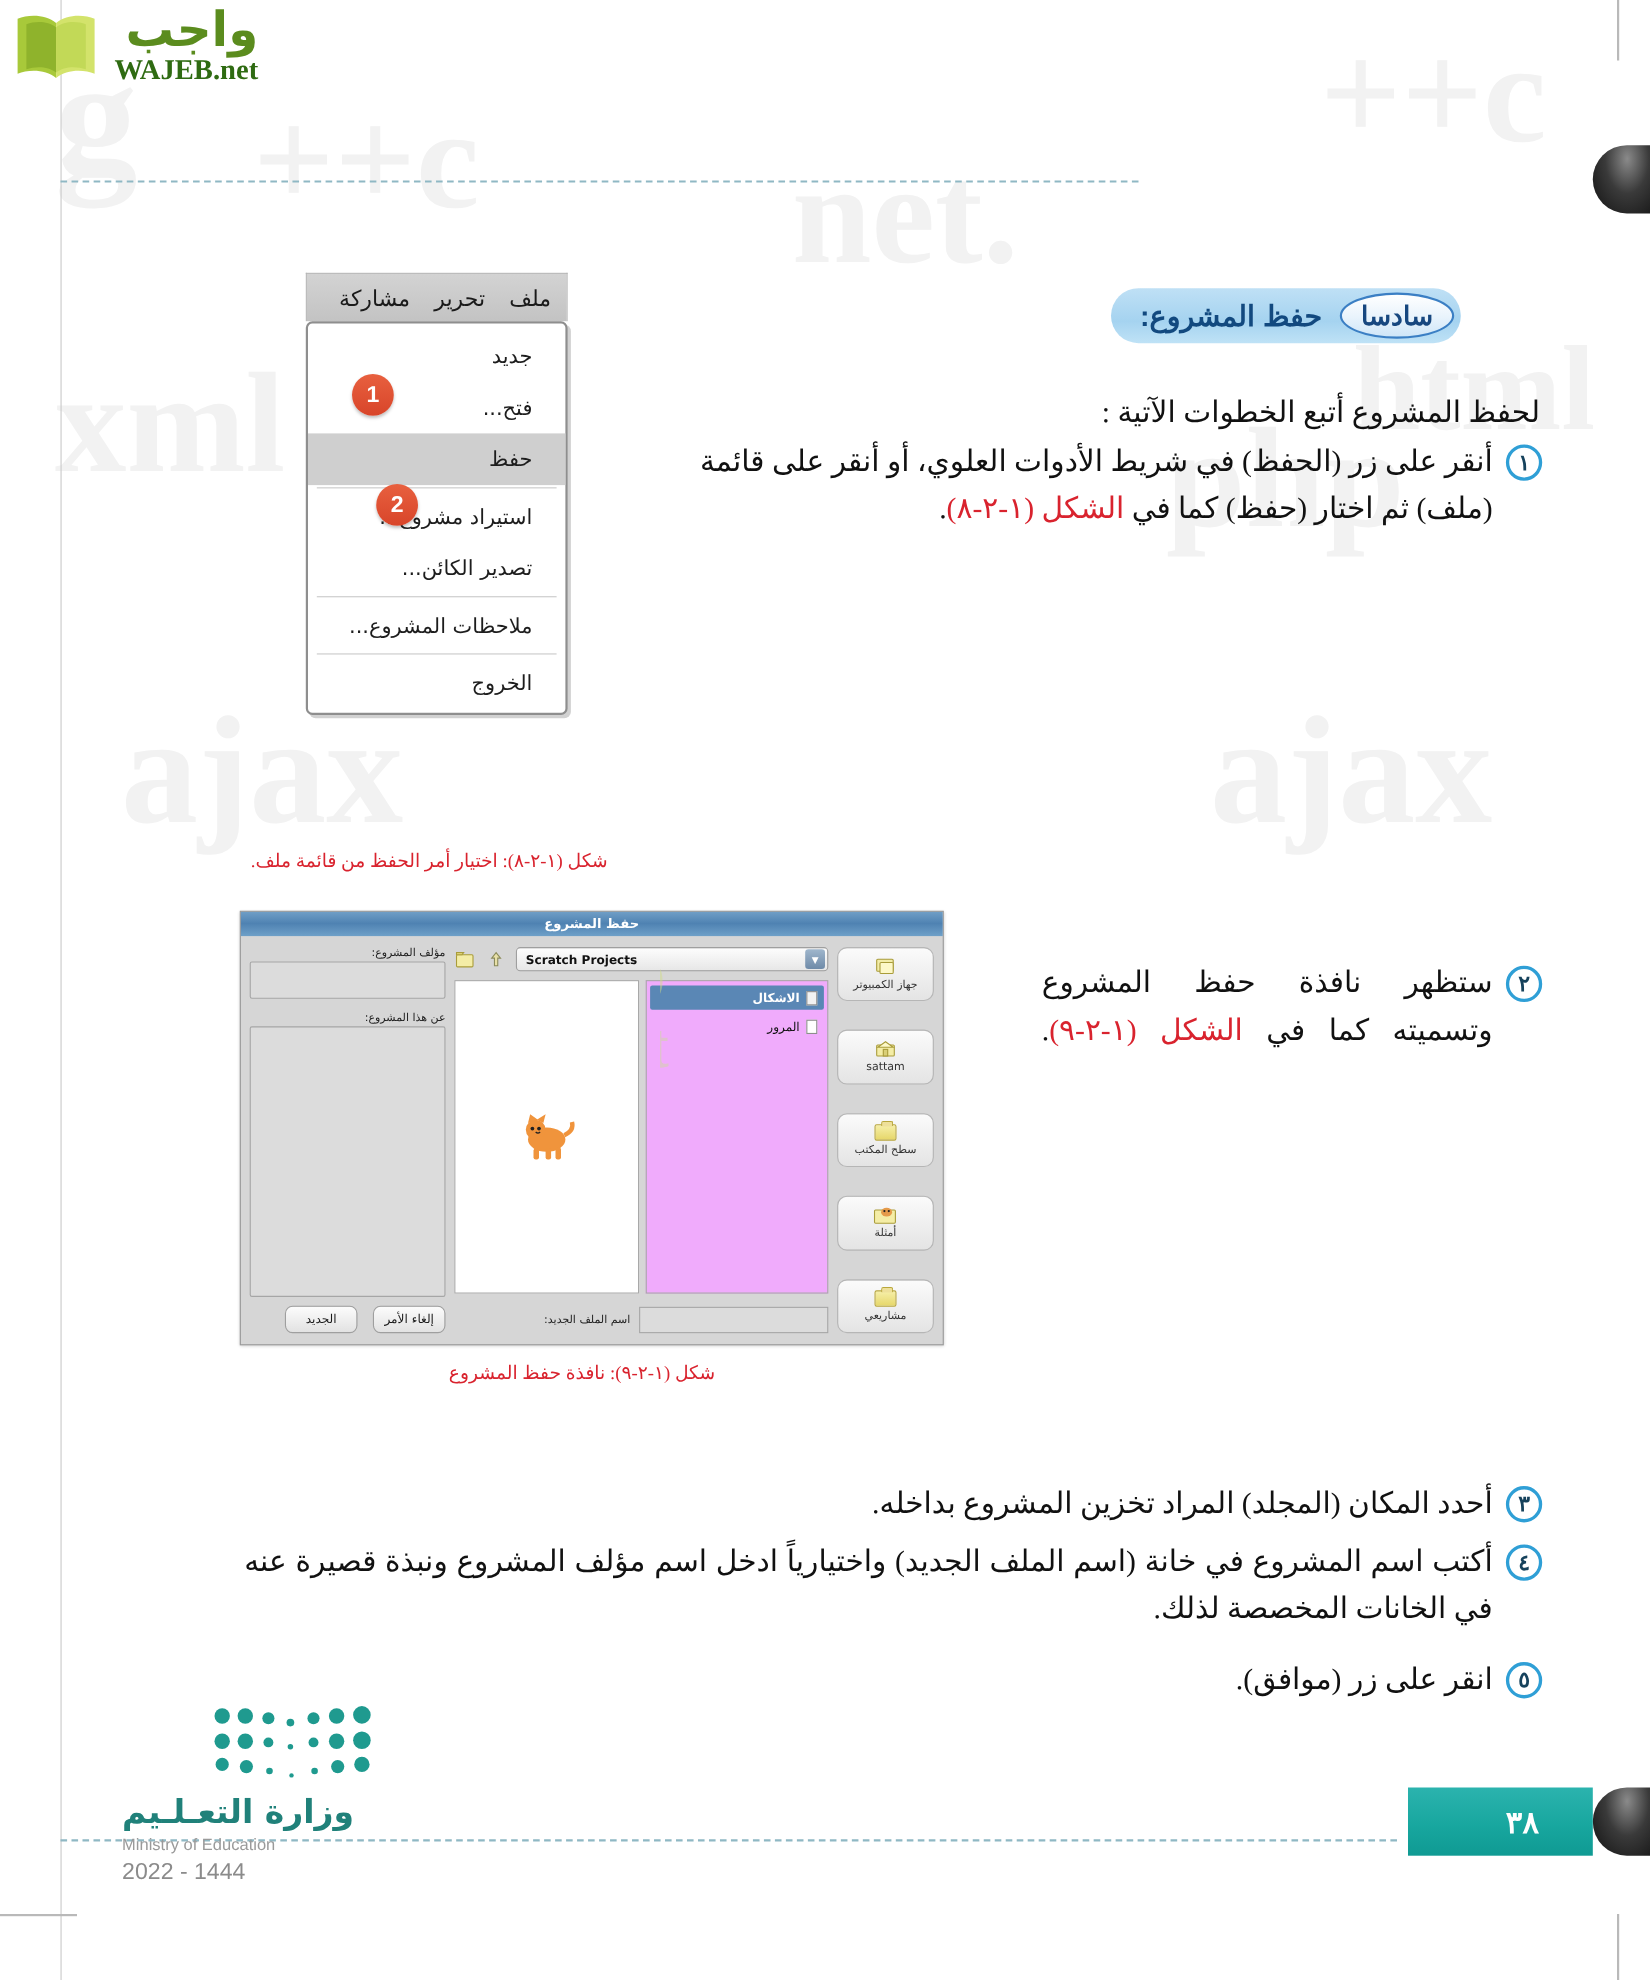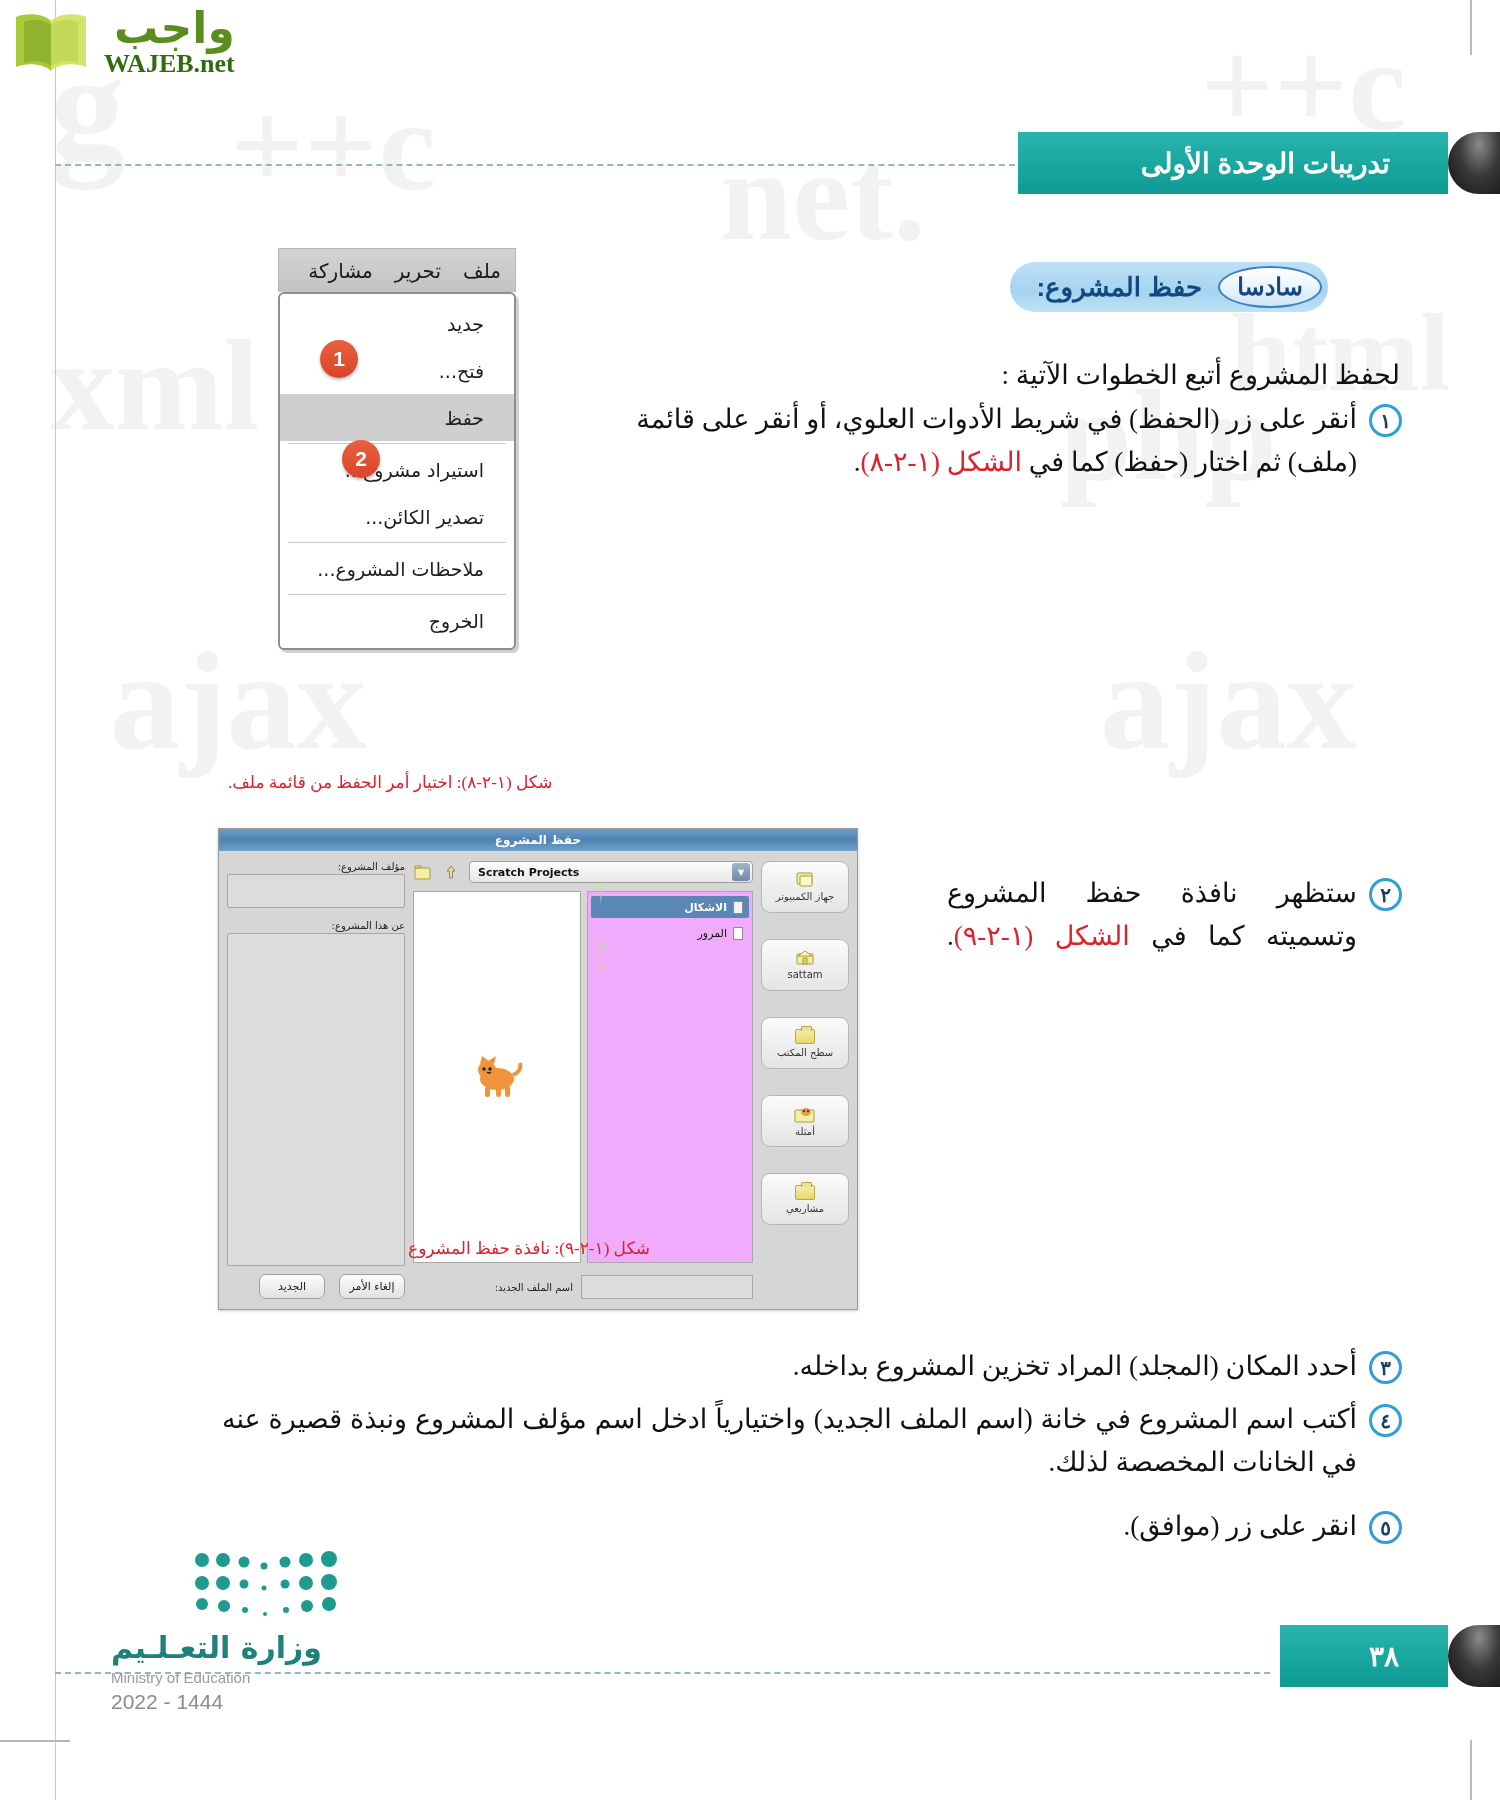--- a/index.html
+++ b/index.html
@@ -177,21 +177,21 @@
     position: absolute; color: #d9232e;
     font-size: 17px; font-family: "Liberation Serif", serif;
     z-index: 3; white-space: nowrap;
   }
   #cap1 { top: 772px; left: 228px; }
   #cap2 { top: 1238px; left: 408px; }
 
   
   .save-dialog {
     position: absolute; top: 828px; left: 218px;
-    width: 640px; height: 482px;
+    width: 640px; height: 395px;
     background: #d6d6d6;
     border: 1px solid #9a9a9a;
     z-index: 3; direction: rtl;
     box-shadow: 0 1px 3px rgba(0,0,0,.2);
   }
   .sd-title {
     height: 22px;
     background: linear-gradient(180deg,#6f9ec6 0%,#4f82b2 48%,#6ea0c8 100%);
     color: #fff; font-size: 12px; font-weight: 700;
     display: flex; align-items: center; justify-content: center;
@@ -363,23 +363,20 @@
     <path d="M43 12 C34 4 18 4 8 8 L8 58 C18 54 34 54 43 62 Z" fill="#a8c93a"></path>
     <path d="M43 12 C52 4 68 4 78 8 L78 58 C68 54 52 54 43 62 Z" fill="#d3e36b"></path>
     <path d="M43 16 C36 10 24 10 16 13 L16 54 C24 51 36 51 43 57 Z" fill="#8fb32c"></path>
     <path d="M43 16 C50 10 62 10 70 13 L70 54 C62 51 50 51 43 57 Z" fill="#c2d957"></path>
   </svg>
 </div>
 
 <div class="header-dash"></div>
 <div class="unit-banner">
   <div class="unit-banner-cap"></div>
-  <div class="unit-banner-body">
-    <span>تدريبات الوحدة الأولى</span>
-  </div>
 </div>
 
 <div class="section-badge">
   <div class="badge-oval">سادسا</div>
   <div class="badge-title">حفظ المشروع:</div>
 </div>
 
 <div class="intro-line">لحفظ المشروع أتبع الخطوات الآتية :</div>
 
 <div class="step-row" id="step1">

